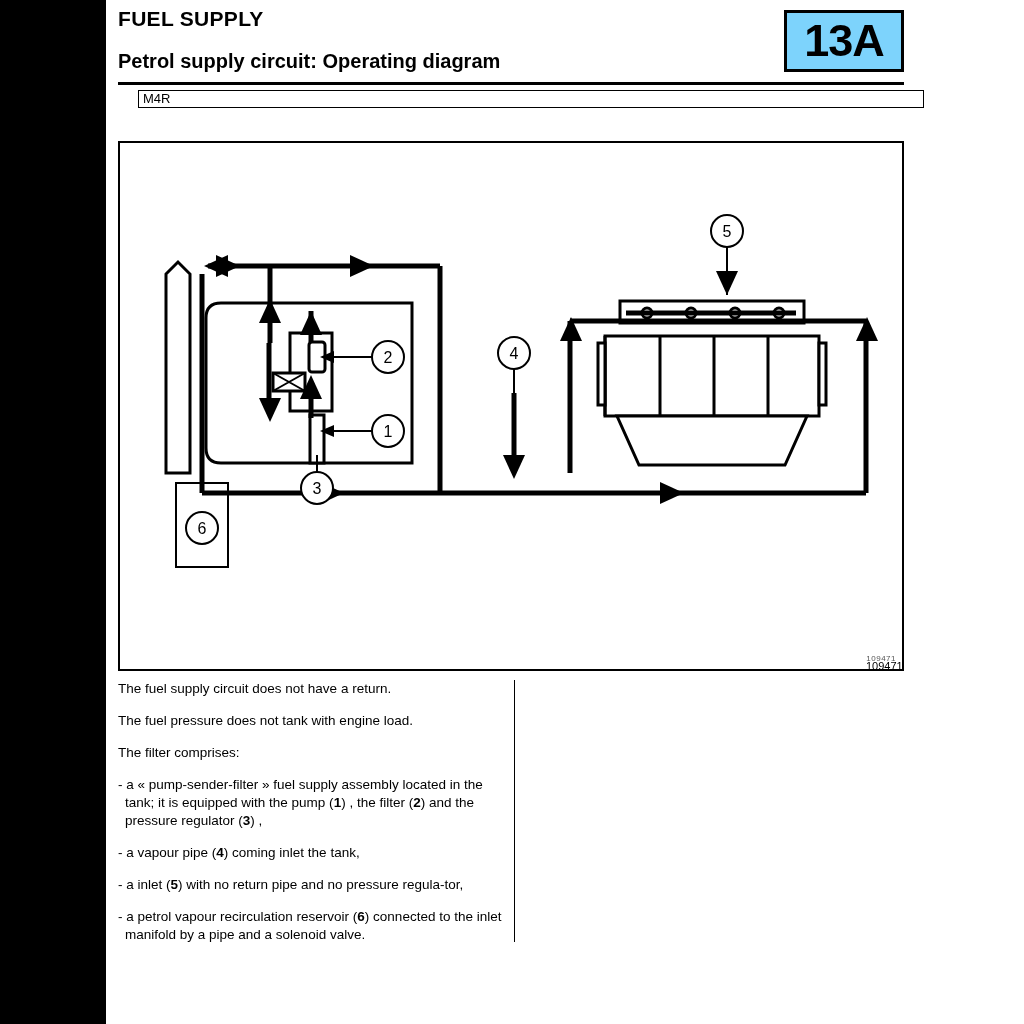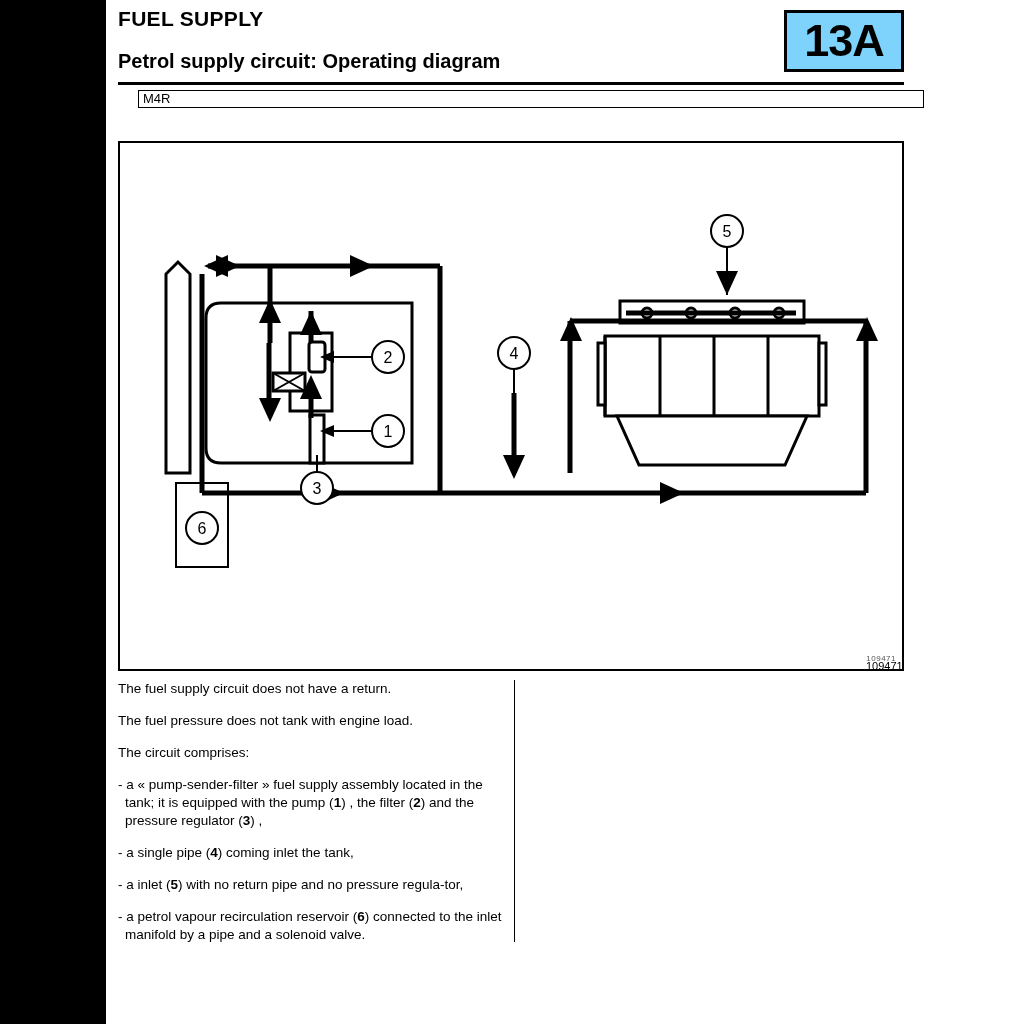--- a/index.html
+++ b/index.html
@@ -272,28 +272,28 @@
       </g>
     </svg>
     <div class="fig-ref-small">109471</div>
   </div>
 
   <div class="fig-ref">109471</div>
 
   <div class="body-text">
     <p>The fuel supply circuit does not have a return.</p>
     <p>The fuel pressure does not tank with engine load.</p>
-    <p>The circuit comprises:</p>
+    <p>The filter comprises:</p>
 
     <p class="hang">
       <span>- a « pump-sender-filter » fuel supply assembly located in the tank; it is equipped with the pump (</span><b>1</b><span>) , the filter (</span><b>2</b><span>) and the pressure regulator (</span><b>3</b><span>) ,</span>
     </p>
 
     <p class="hang">
-      <span>- a single pipe (</span><b>4</b><span>) coming inlet the tank,</span>
+      <span>- a vapour pipe (</span><b>4</b><span>) coming inlet the tank,</span>
     </p>
 
     <p class="hang">
       <span>- a inlet (</span><b>5</b><span>) with no return pipe and no pressure regula-tor,</span>
     </p>
 
     <p class="hang">
       <span>- a petrol vapour recirculation reservoir (</span><b>6</b><span>) connected to the inlet manifold by a pipe and a solenoid valve.</span>
     </p>
   </div>

